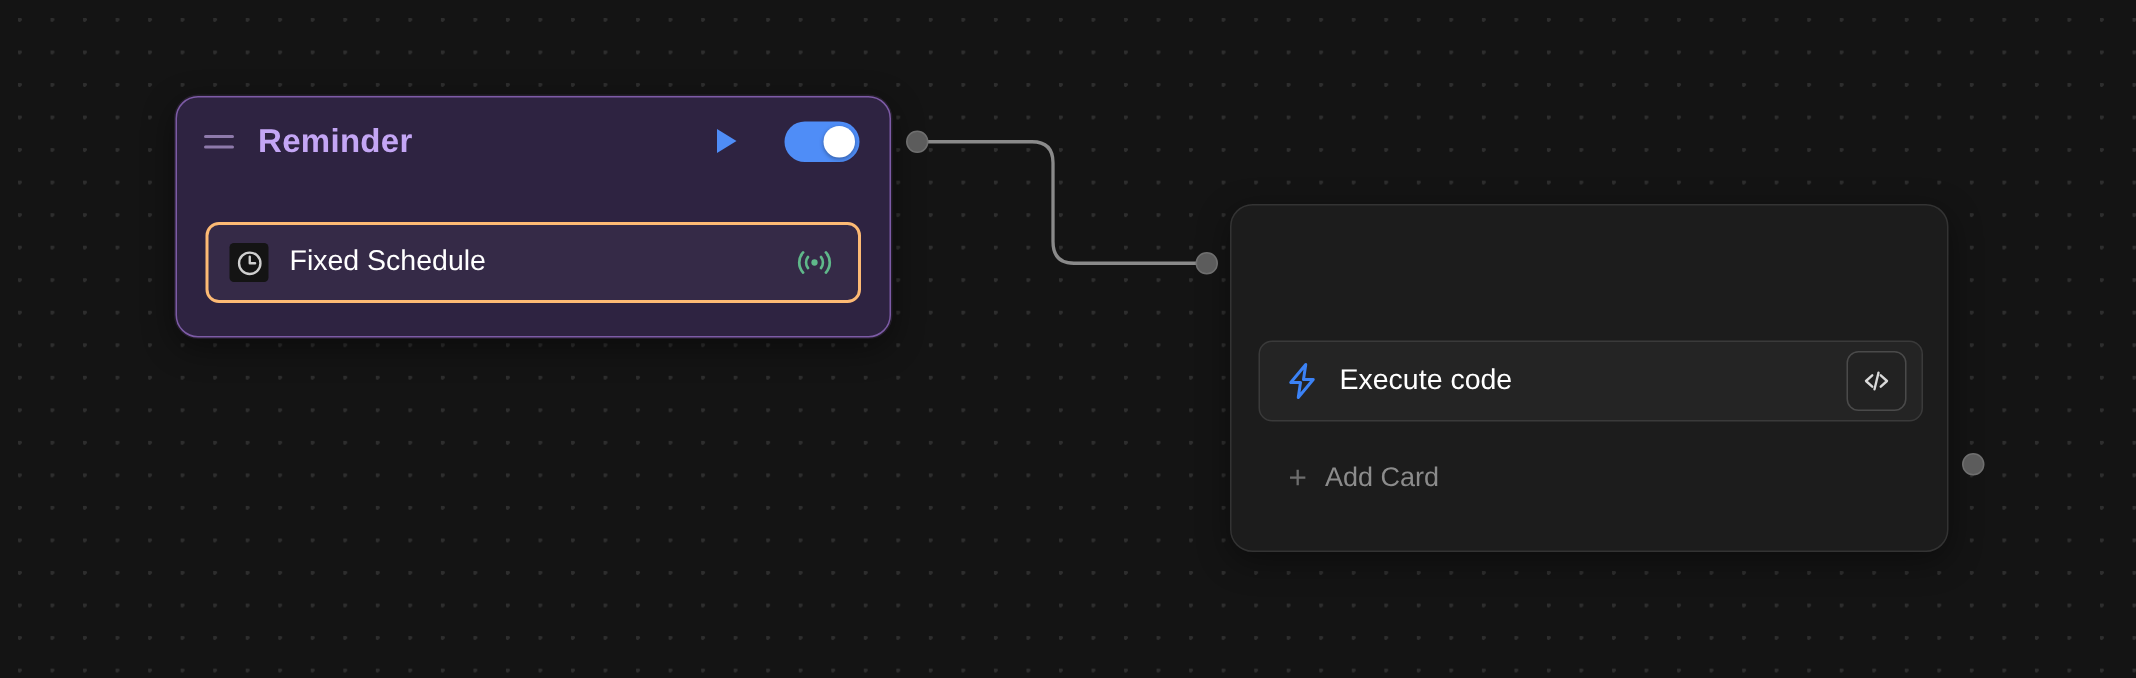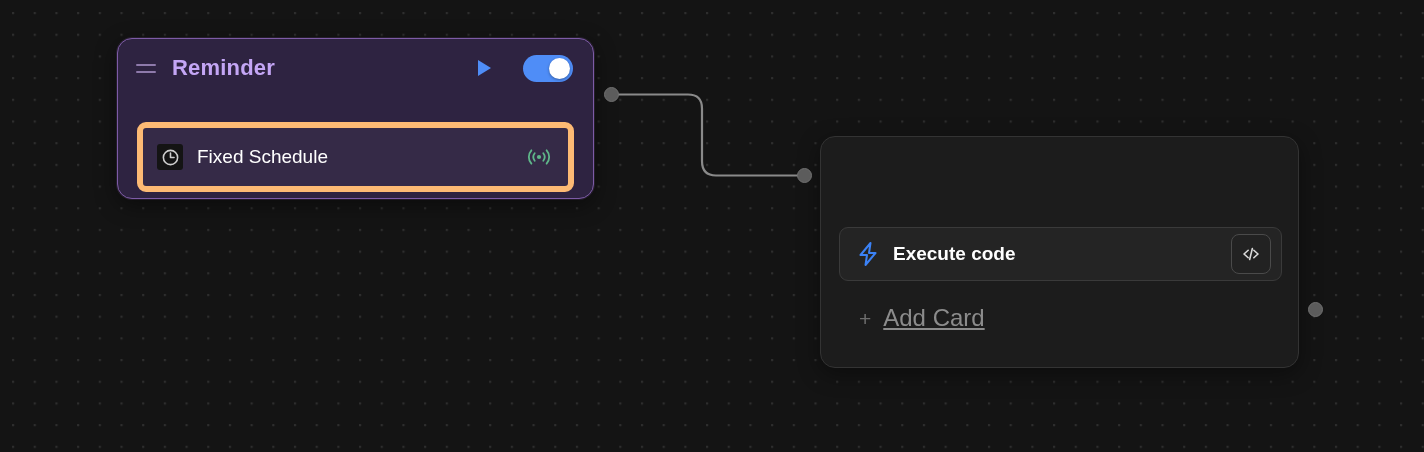--- a/index.html
+++ b/index.html
@@ -60,21 +60,21 @@
     font-size: 22px;
     font-weight: bold;
     letter-spacing: 0.2px;
     white-space: nowrap;
   }
   .header-spacer { flex: 1 1 auto; }
 
   
   #node-reminder {
     left: 117px;
-    top: 38px;
+    top: 64px;
     width: 477px;
     height: 161px;
     background: #2e2341;
     border: 1px solid #7d5ba6;
     box-shadow: 0 0 0 1px rgba(125,91,166,0.18), 0 6px 22px rgba(0,0,0,0.45);
   }
   #node-reminder .node-header {
     height: 58px;
     padding: 0 20px 0 18px;
     gap: 16px;
@@ -110,23 +110,23 @@
     background: #ffffff;
     box-shadow: 0 1px 3px rgba(0,0,0,0.35);
   }
 
   
   .rem-card {
     position: absolute;
     left: 19px;
     top: 83px;
     width: 437px;
-    height: 70px;
-    box-sizing: border-box;
-    border: 6px solid #fdba74;
+    height: 54px;
+    box-sizing: border-box;
+    border: 2px solid #fdba74;
     border-radius: 9px;
     background: rgba(255,255,255,0.035);
     display: flex;
     align-items: center;
     padding: 0 16px 0 14px;
     gap: 14px;
     cursor: pointer;
   }
   .clock-badge {
     width: 26px;
@@ -170,21 +170,20 @@
     height: 54px;
     box-sizing: border-box;
     border: 1px solid #3a3a3a;
     border-radius: 9px;
     background: #242424;
     display: flex;
     align-items: center;
     padding: 0 10px 0 16px;
     gap: 13px;
     cursor: pointer;
-    font-weight: bold;
   }
   .bolt-icon { display: flex; align-items: center; flex: 0 0 auto; }
   .exec-card-label {
     color: #ffffff;
     font-size: 19px;
   }
   .code-btn {
     margin-left: auto;
     width: 38px;
     height: 38px;
@@ -210,22 +209,21 @@
     cursor: pointer;
   }
   .plus-icon {
     color: #6d6d6d;
     font-size: 21px;
     line-height: 1;
     font-weight: 300;
   }
   .add-card-label {
     color: #8c8c8c;
-    font-size: 24px;
-    text-decoration: underline;
+    font-size: 18px;
   }
 
   
   .port {
     position: absolute;
     width: 15px;
     height: 15px;
     border-radius: 50%;
     background: #5c5c5c;
     border: 1px solid #6f6f6f;

